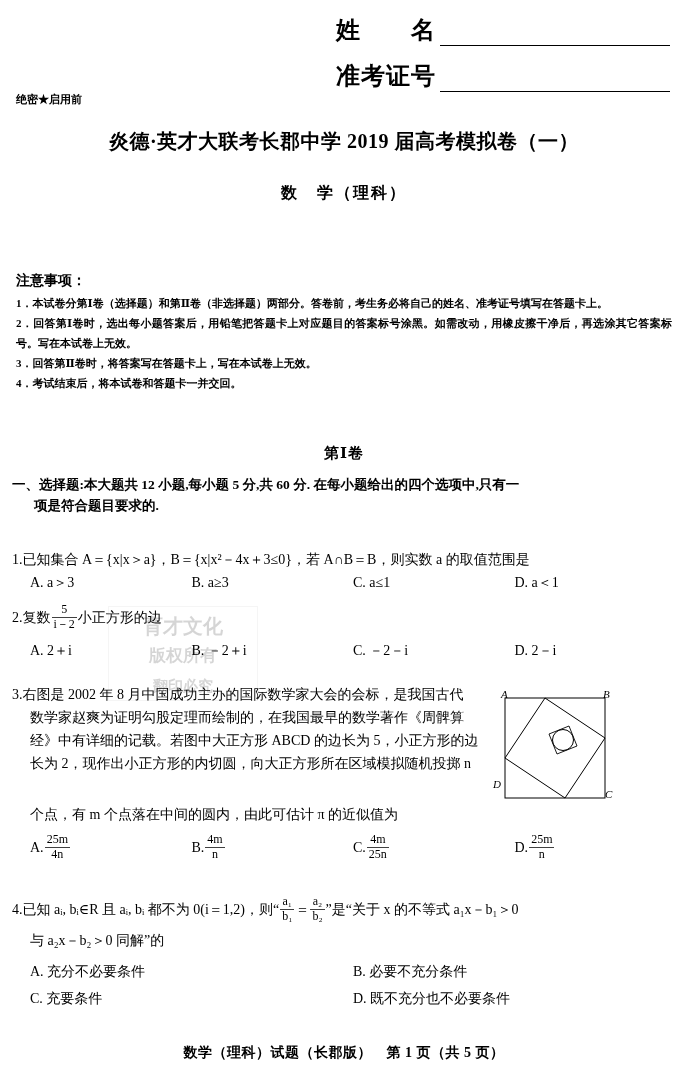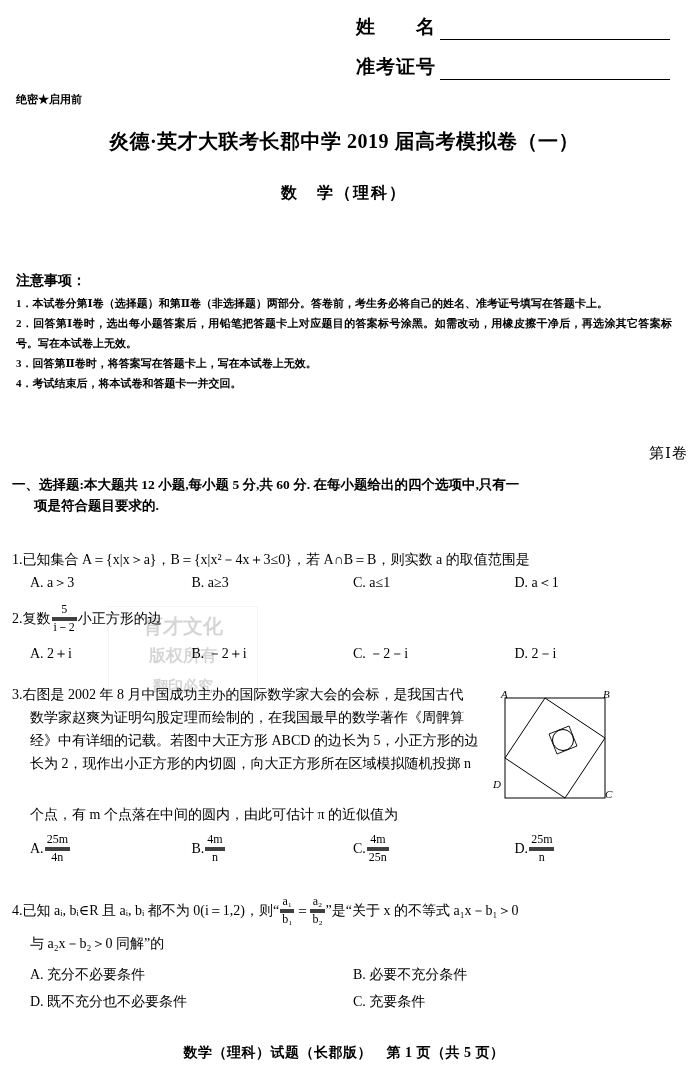--- a/index.html
+++ b/index.html
@@ -31,21 +31,21 @@
     width: 420px;
     text-align: right;
   }
   .idrow {
     display: flex;
     justify-content: flex-end;
     align-items: flex-end;
     margin-bottom: 14px;
   }
   .idlabel {
-    font-size: 19px;
+    font-size: 24px;
     font-weight: bold;
     letter-spacing: 1px;
     font-family: "Liberation Serif", "DejaVu Serif", serif;
     white-space: pre;
   }
   .idline {
     width: 230px;
     border-bottom: 1px solid #000;
     height: 20px;
     margin-left: 4px;
@@ -99,23 +99,23 @@
   }
   .notice-body p {
     margin: 0;
     text-indent: 0;
   }
 
   .juan1 {
     position: absolute;
     top: 444px;
     width: 688px;
-    text-align: right;
+    text-align: center;
     font-size: 15px;
-    font-weight: normal;
+    font-weight: bold;
     letter-spacing: 1px;
   }
 
   .sec-head {
     position: absolute;
     left: 12px;
     top: 474px;
     width: 664px;
     font-size: 13.5px;
     font-weight: bold;
@@ -145,21 +145,21 @@
     display: inline-block;
     vertical-align: middle;
     text-align: center;
     font-size: 12px;
     line-height: 1.15;
     margin: 0 1px;
     position: relative;
     top: -1px;
   }
   .frac .num { display: block; padding: 0 2px; }
-  .frac .den { display: block; border-top: 4px solid #404040; padding: 0 2px; }
+  .frac .den { display: block; border-top: 1px solid #404040; padding: 0 2px; }
 
   .q1 { top: 548px; }
   .q2 { top: 604px; }
   .q3 { top: 683px; }
   .q4 { top: 896px; }
 
   
   .figure {
     position: absolute;
     left: 487px;
@@ -306,22 +306,22 @@
   <div class="q q4">
     <div>
       <span>4.已知 aᵢ, bᵢ∈R 且 aᵢ, bᵢ 都不为 0(i＝1,2)，则“</span><span class="frac"><span class="num">a₁</span><span class="den">b₁</span></span>＝<span class="frac"><span class="num">a₂</span><span class="den">b₂</span></span><span>”是“关于 x 的不等式 a₁x－b₁＞0</span>
     </div>
     <div class="cont" style="margin-top:4px;">与 a₂x－b₂＞0 同解”的</div>
     <div class="opts wide" style="margin-top:8px;">
       <div>A. 充分不必要条件</div>
       <div>B. 必要不充分条件</div>
     </div>
     <div class="opts wide" style="margin-top:4px;">
+      <div>C. 充要条件</div>
       <div>D. 既不充分也不必要条件</div>
-      <div>C. 充要条件</div>
     </div>
   </div>
 
   <div class="watermark">
     <div class="w1">育才文化</div>
     <div class="w2">版权所有</div>
     <div class="w3">翻印必究</div>
   </div>
 
   <div class="footer">数学（理科）试题（长郡版）　第 1 页（共 5 页）</div>

